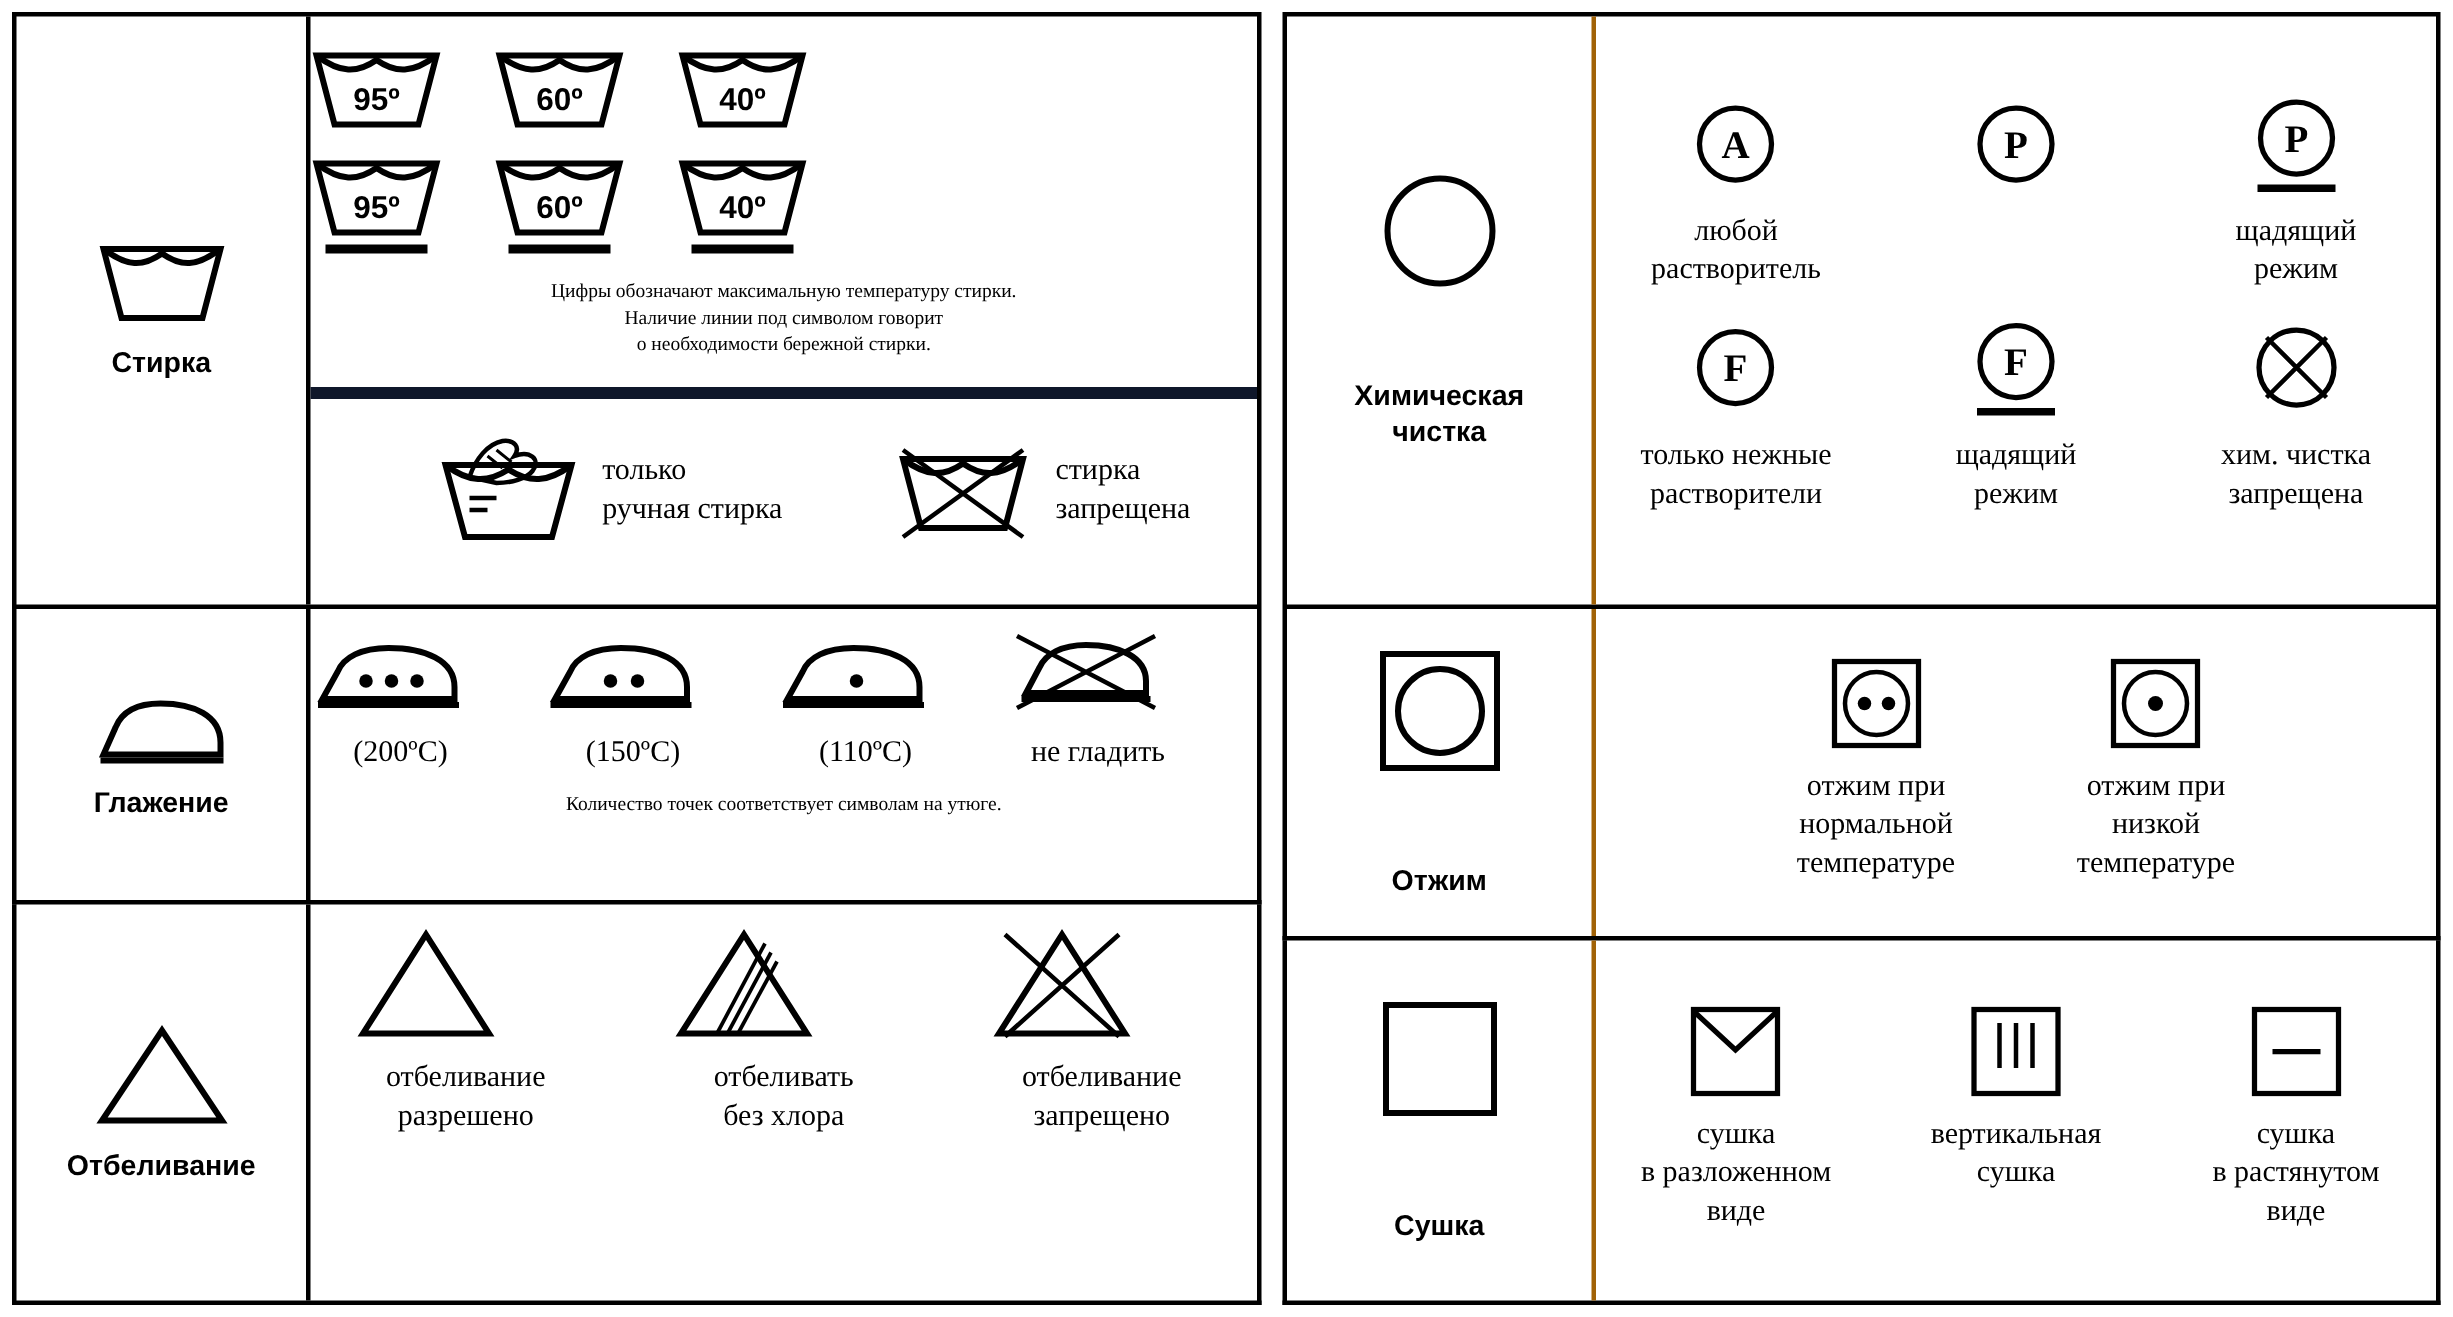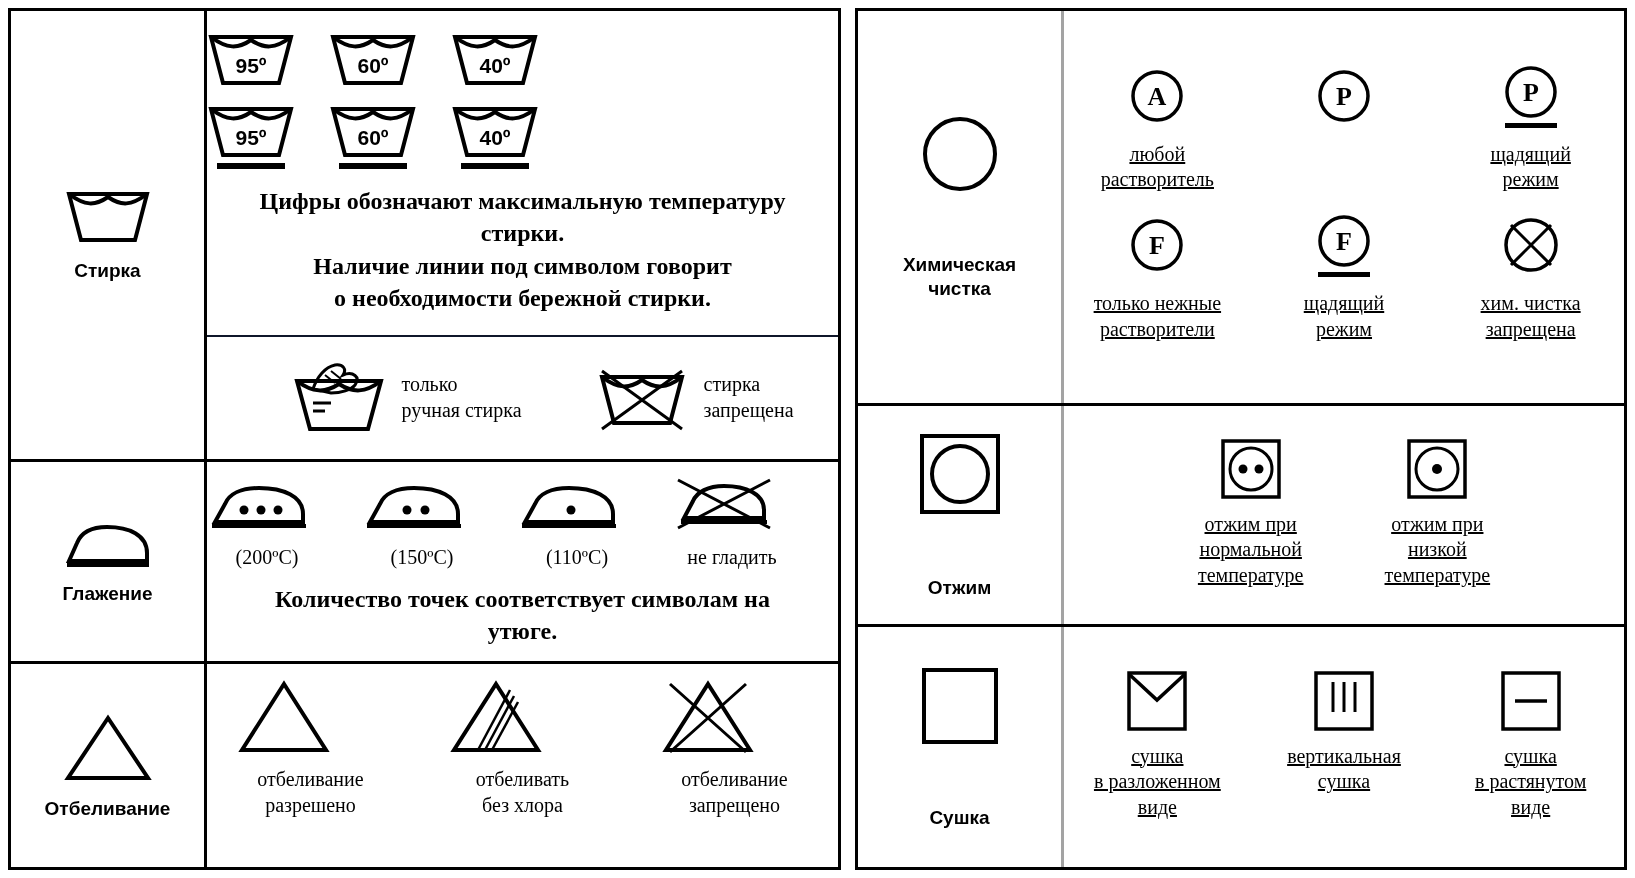--- a/index.html
+++ b/index.html
@@ -41,33 +41,32 @@
   }
   .lcat-label {
     font-weight: bold;
     font-size: 19px;
     margin-top: 14px;
     text-align: center;
     font-family: "Liberation Sans", sans-serif;
   }
   .lbody { flex: 1; display: flex; flex-direction: column; }
   .lsub { padding: 6px 0; }
-  .lsub.divider { border-top: 2px solid #0f172a; padding-left: 40px; }
+  .lsub.divider { border-top: 8px solid #0f172a; padding-left: 40px; }
 
   .row-sym {
     display: flex;
     align-items: flex-end;
     gap: 34px;
   }
   .note {
     text-align: center;
-    font-size: 24px;
+    font-size: 13px;
     line-height: 1.35;
     padding: 10px 36px 14px;
-    font-weight: bold;
   }
   .pairs {
     display: flex;
     justify-content: center;
     align-items: center;
     gap: 72px;
     padding: 16px 0 18px;
   }
   .pair { display: flex; align-items: center; gap: 14px; }
   .pair-text { font-size: 20px; line-height: 1.3; }
@@ -89,21 +88,21 @@
     padding: 14px 0 0;
   }
   .bleach-item { width: 150px; text-align: center; }
   .bleach-cap { font-size: 20px; line-height: 1.3; margin-top: 10px; }
 
   
   .rrow { display: flex; border: 3px solid #000; }
   .rrow + .rrow { border-top: none; }
   .rcat {
     width: 206px;
-    border-right: 3px solid #a3a3a3;
+    border-right: 3px solid #a16207;
     display: flex;
     flex-direction: column;
     align-items: center;
     justify-content: center;
     padding: 10px 6px;
     gap: 45px;
   }
   .rcat-label {
     font-weight: bold;
     font-size: 19px;
@@ -126,21 +125,20 @@
     flex-direction: column;
     align-items: center;
     justify-content: flex-start;
     padding: 10px 4px 14px;
   }
   .cell-cap {
     font-size: 20px;
     line-height: 1.28;
     text-align: center;
     margin-top: 12px;
-    text-decoration: underline;
   }
   .sym-wrap { height: 62px; display: flex; align-items: center; justify-content: center; }
   svg { display: block; }
 </style>
 </head>
 <body>
 
 <div id="page">
   <div class="table">
 

